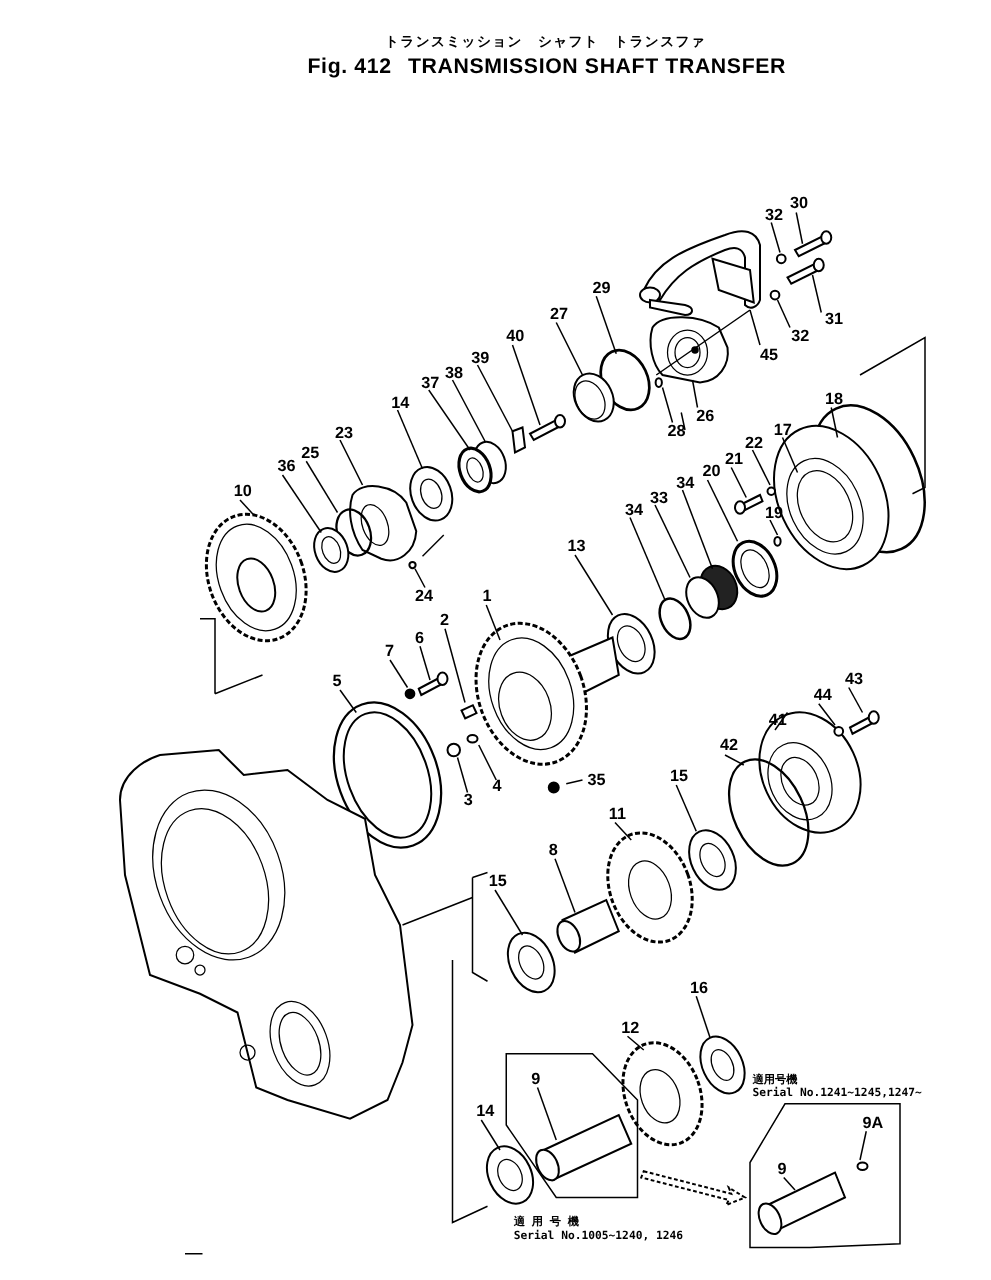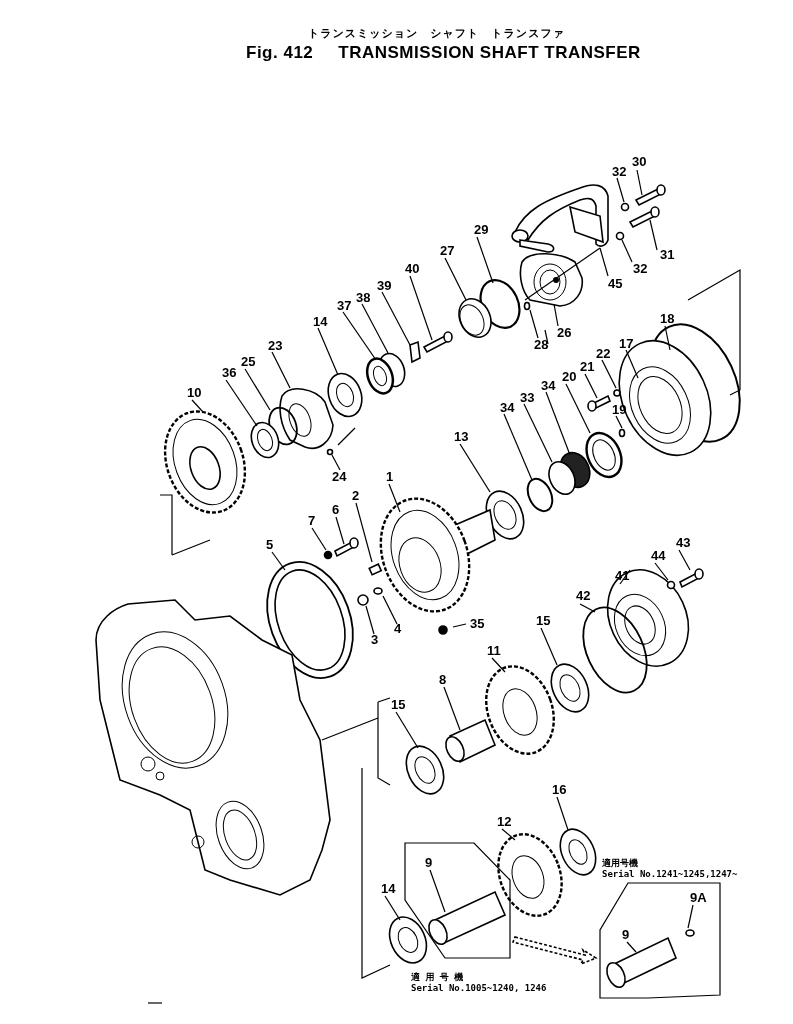--- a/index.html
+++ b/index.html
@@ -1,19 +1,19 @@
 <!DOCTYPE html>
 <html><head>
 <meta charset="utf-8">
 <style>
   html, body { margin: 0; padding: 0; background: #ffffff; }
   body { width: 793px; height: 1024px; position: relative; overflow: hidden; font-family: "DejaVu Sans", sans-serif; color: #000; }
   .title-jp { position: absolute; top: 26px; left: 308px; font-size: 11px; letter-spacing: 1px; font-weight: bold; white-space: pre; text-align: center; }
   .title-fig { position: absolute; top: 43px; left: 246px; font-size: 17px; font-weight: bold; letter-spacing: 0.5px; white-space: pre; font-family: "Liberation Sans", sans-serif; }
-  .title-fig .en { margin-left: 25px; }
+  .title-fig .en { margin-left: 13px; }
   svg#diagram { position: absolute; left: 0; top: 0; }
   .lbl { font-family: "Liberation Sans", sans-serif; font-size: 13px; font-weight: bold; }
   .note { font-family: "DejaVu Sans Mono", monospace; font-size: 9px; font-weight: bold; }
   .ln { stroke: #000; stroke-width: 1.2; fill: none; }
   .part { stroke: #000; stroke-width: 1.6; fill: #fff; }
   .thin { stroke: #000; stroke-width: 1; fill: none; }
   .hit { cursor: pointer; }
 </style>
 </head>
 <body>

